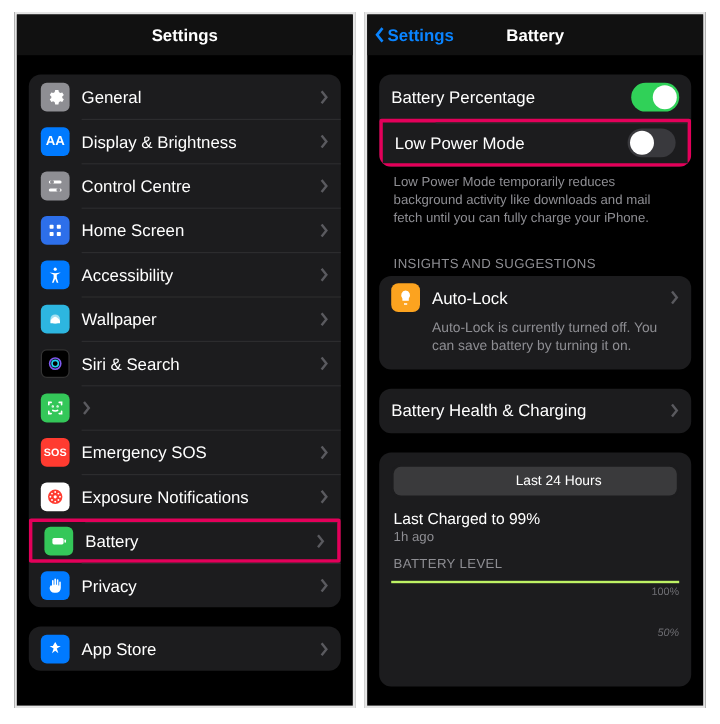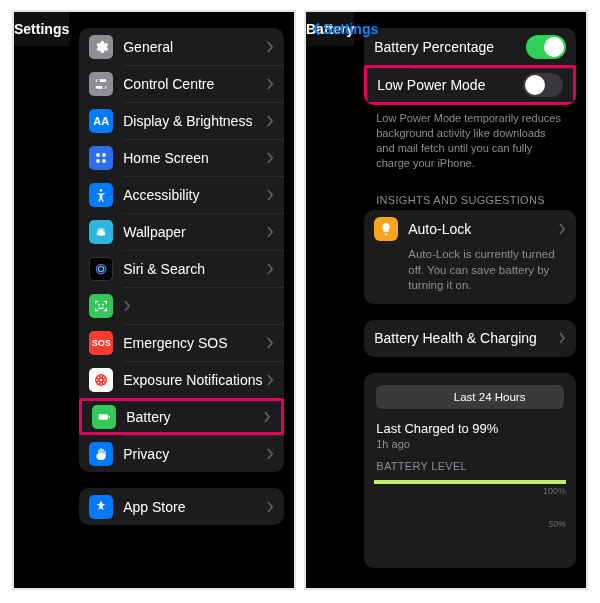--- a/index.html
+++ b/index.html
@@ -14,21 +14,21 @@
   }
   .panel {
     width: 284px;
     height: 580px;
     background: #000;
     border: 2px solid #e5e5e5;
     overflow: hidden;
     color: #fff;
     font-size: 14px;
     display: flex;
-    flex-direction: row;
+    flex-direction: column;
   }
   .nav {
     background: #111;
     height: 34px;
     flex-shrink: 0;
     display: flex;
     align-items: center;
     justify-content: center;
     position: relative;
     font-weight: 600;
@@ -141,21 +141,21 @@
   }
   .chart .tick {
     position:absolute; right:0; font-size:9px; color:#6d6d72;
   }
   .bars { display:flex; align-items:flex-end; gap:2px; flex:1; height:100%;}
   .bar {
     flex:1; display:flex; flex-direction:column; justify-content:flex-end;
   }
   .bar .yel { background:#cddc39; width:100%; }
   .bar .grn { background:#2bb24c; width:100%; }
-  .chart-border { border-top:4px solid #bef264; }
+  .chart-border { border-top:2px solid #bef264; }
 </style>
 </head>
 <body>
 
 <div class="panel">
   <div class="nav">
     <span>Settings</span>
   </div>
   <div class="content">
     <div class="spacer-md"></div>
@@ -169,39 +169,39 @@
           </div>
         <span class="label">General</span>
         <span class="chev">
             <svg viewBox="0 0 8 12" fill="none" stroke="currentColor" stroke-width="2">
               <path d="M2 1l4 5-4 5"></path>
             </svg>
           </span>
       </div>
 
       <div class="row">
+        <div class="ico c-blue" style="color:#fff;font-weight:700;font-size:11px;">AA</div>
+        <span class="label">Display &amp; Brightness</span>
+        <span class="chev">
+            <svg viewBox="0 0 8 12" fill="none" stroke="currentColor" stroke-width="2">
+              <path d="M2 1l4 5-4 5"></path>
+            </svg>
+          </span>
+      </div>
+
+      <div class="row">
         <div class="ico c-gray">
             <svg viewBox="0 0 24 24" fill="#fff">
               <rect x="4" y="5" width="16" height="4" rx="2"></rect>
               <rect x="4" y="15" width="16" height="4" rx="2"></rect>
               <circle cx="8" cy="7" r="2.5" fill="#8e8e93"></circle>
               <circle cx="16" cy="17" r="2.5" fill="#8e8e93"></circle>
             </svg>
           </div>
         <span class="label">Control Centre</span>
-        <span class="chev">
-            <svg viewBox="0 0 8 12" fill="none" stroke="currentColor" stroke-width="2">
-              <path d="M2 1l4 5-4 5"></path>
-            </svg>
-          </span>
-      </div>
-
-      <div class="row">
-        <div class="ico c-blue" style="color:#fff;font-weight:700;font-size:11px;">AA</div>
-        <span class="label">Display &amp; Brightness</span>
         <span class="chev">
             <svg viewBox="0 0 8 12" fill="none" stroke="currentColor" stroke-width="2">
               <path d="M2 1l4 5-4 5"></path>
             </svg>
           </span>
       </div>
 
       <div class="row">
         <div class="ico c-dblue">
             <svg viewBox="0 0 24 24" fill="#fff">

